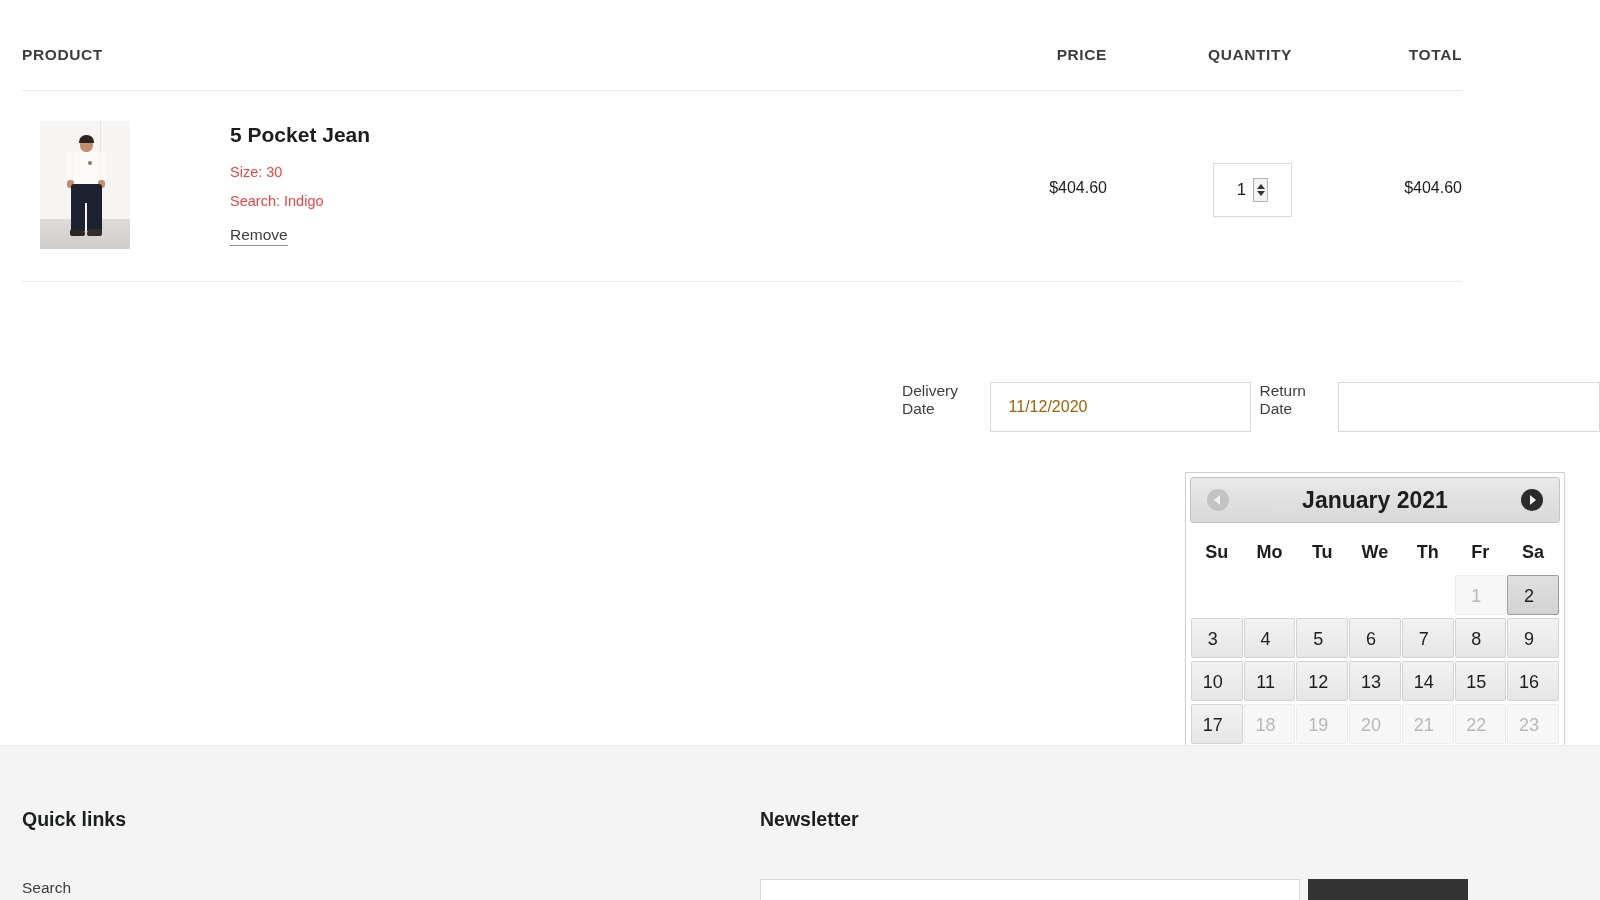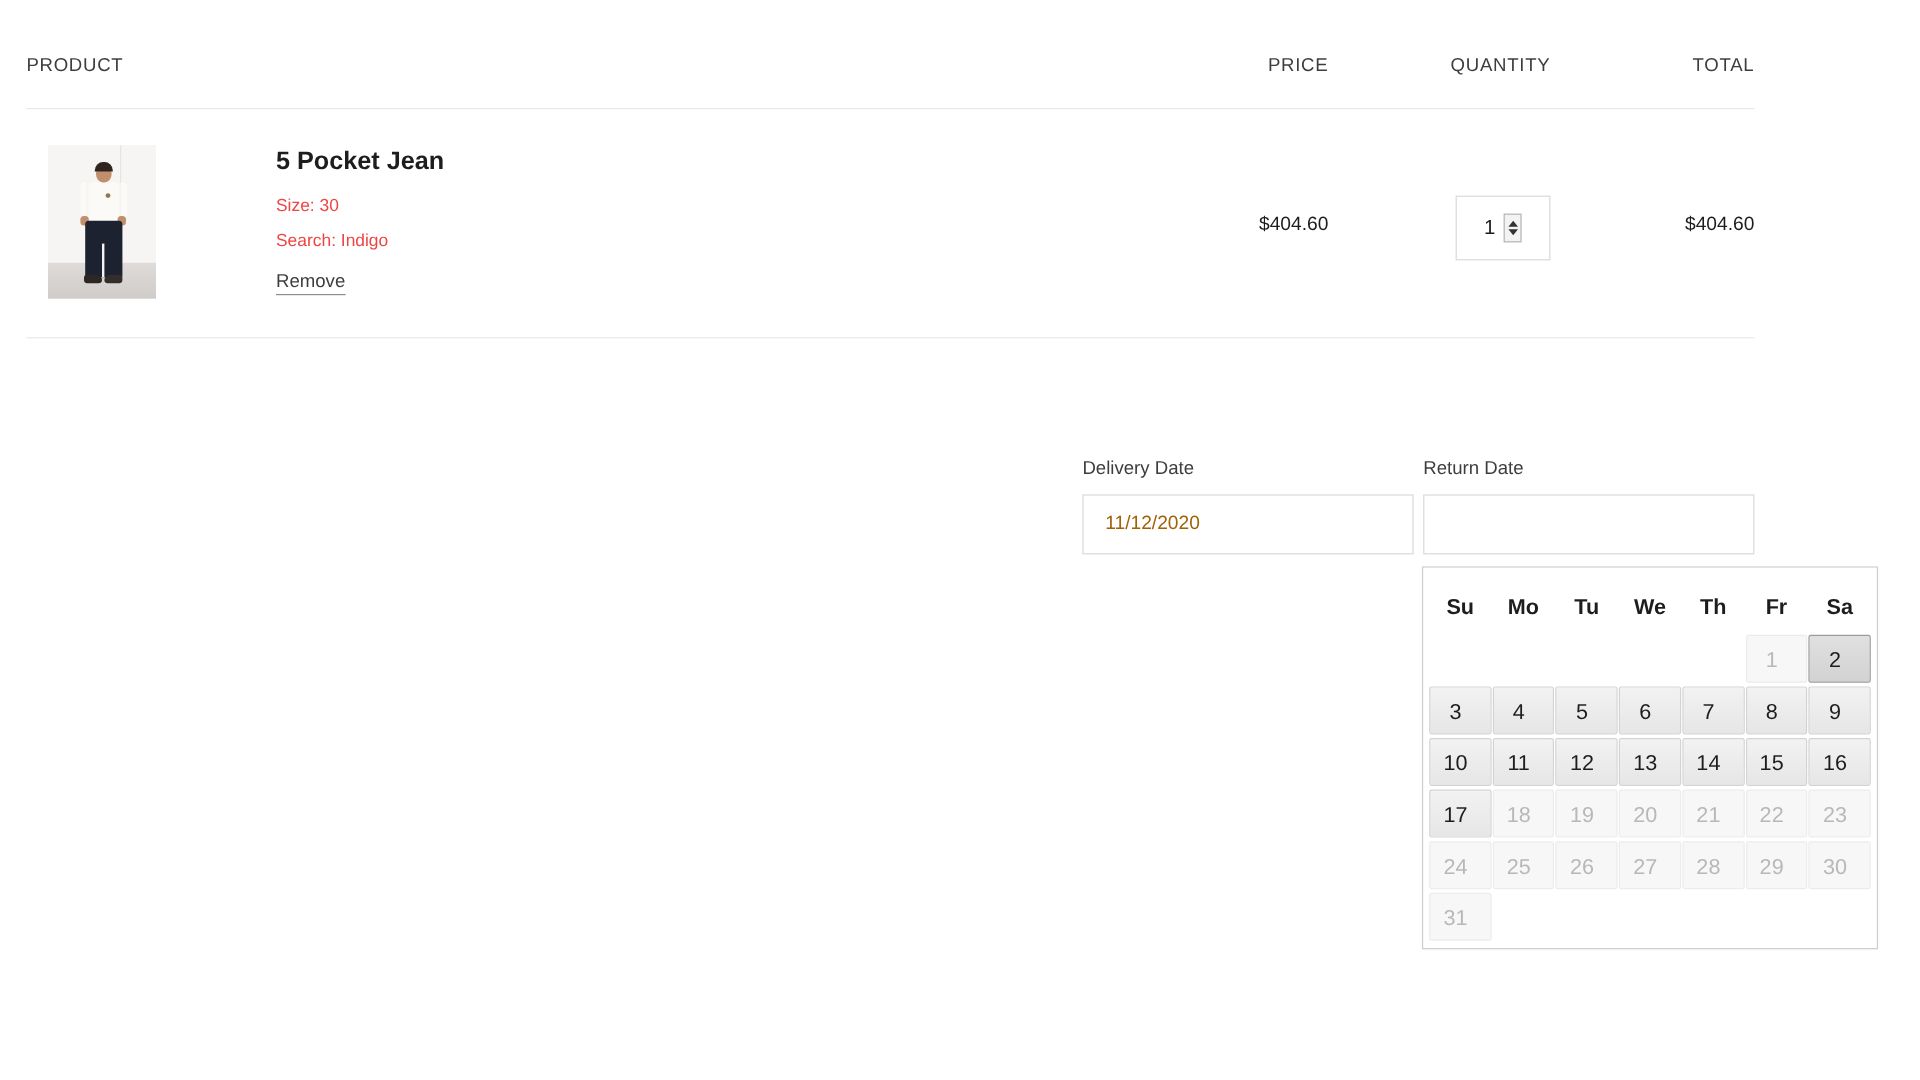--- a/index.html
+++ b/index.html
@@ -14,20 +14,21 @@
   }
   .page { position: relative; width: 1600px; height: 900px; }
 
   
   .cart-table { position: absolute; left: 22px; top: 46px; width: 1440px; }
   .cart-head {
     display: flex; align-items: flex-start;
     font-size: 15.5px; letter-spacing: .6px; color: #3c3e3e;
     padding-bottom: 26px;
     border-bottom: 1px solid #e8e9e9;
+    font-weight: bold;
   }
   .col-product { width: 905px; }
   .col-price   { width: 180px; text-align: right; }
   .col-qty     { width: 185px; text-align: right; }
   .col-total   { width: 170px; text-align: right; }
 
   .cart-row {
     display: flex; align-items: flex-start;
     padding: 30px 0 32px 0;
     border-bottom: 1px solid #e8e9e9;
@@ -105,21 +106,21 @@
     width: 15px; height: 24px; border: 1px solid #b4b4b4; background: #f3f3f3;
     display: flex; flex-direction: column; align-items: center; justify-content: center; gap: 2px;
     cursor: pointer;
   }
   .spin-up, .spin-dn { width: 0; height: 0; border-left: 4px solid transparent; border-right: 4px solid transparent; }
   .spin-up { border-bottom: 5px solid #333; }
   .spin-dn { border-top: 5px solid #333; }
 
   
   .dates { position: absolute; left: 902px; top: 382px; display: flex; gap: 8px; }
-  .date-field { display: flex; flex-direction: column; }
+  .date-field { display: flex; flex-direction: row; }
   .date-label { font-size: 15.5px; color: #3c3e3e; margin-bottom: 12px; }
   .date-input {
     width: 276px; height: 50px;
     border: 1px solid #d9d9d9; background: #fff;
     font-size: 16px; color: #a16207;
     padding: 0 18px; font-family: "Liberation Sans", sans-serif;
     outline: none;
   }
 
   
@@ -270,20 +271,29 @@
       <label class="date-label">Delivery Date</label>
       <input class="date-input" type="text" value="11/12/2020" style="">
     </div>
     <div class="date-field">
       <label class="date-label">Return Date</label>
       <input class="date-input" type="text" value="" style="">
     </div>
   </div>
 
   <div class="datepicker">
+    <div class="dp-header">
+      <span class="dp-prev">
+          <i></i>
+        </span>
+      <span class="dp-title">January 2021</span>
+      <span class="dp-next">
+          <i></i>
+        </span>
+    </div>
     <table class="dp-grid">
       <thead>
           <tr id="dp-weekdays">
             <th>Su</th>
             <th>Mo</th>
             <th>Tu</th>
             <th>We</th>
             <th>Th</th>
             <th>Fr</th>
             <th>Sa</th>
@@ -425,14 +435,27 @@
               <span class="dp-cell blank"></span>
             </td>
             <td>
               <span class="dp-cell blank"></span>
             </td>
           </tr>
         </tbody>
     </table>
   </div>
 
+  <div class="footer">
+    <div class="foot-col-left">
+      <div class="foot-title">Quick links</div>
+      <a class="foot-link">Search</a>
+    </div>
+    <div class="foot-col-right">
+      <div class="foot-title">Newsletter</div>
+      <div class="news-row">
+        <input class="news-input" type="text" value="" style="">
+        <button class="news-btn"></button>
+      </div>
+    </div>
+  </div>
 
 </div>
 
 </body></html>

